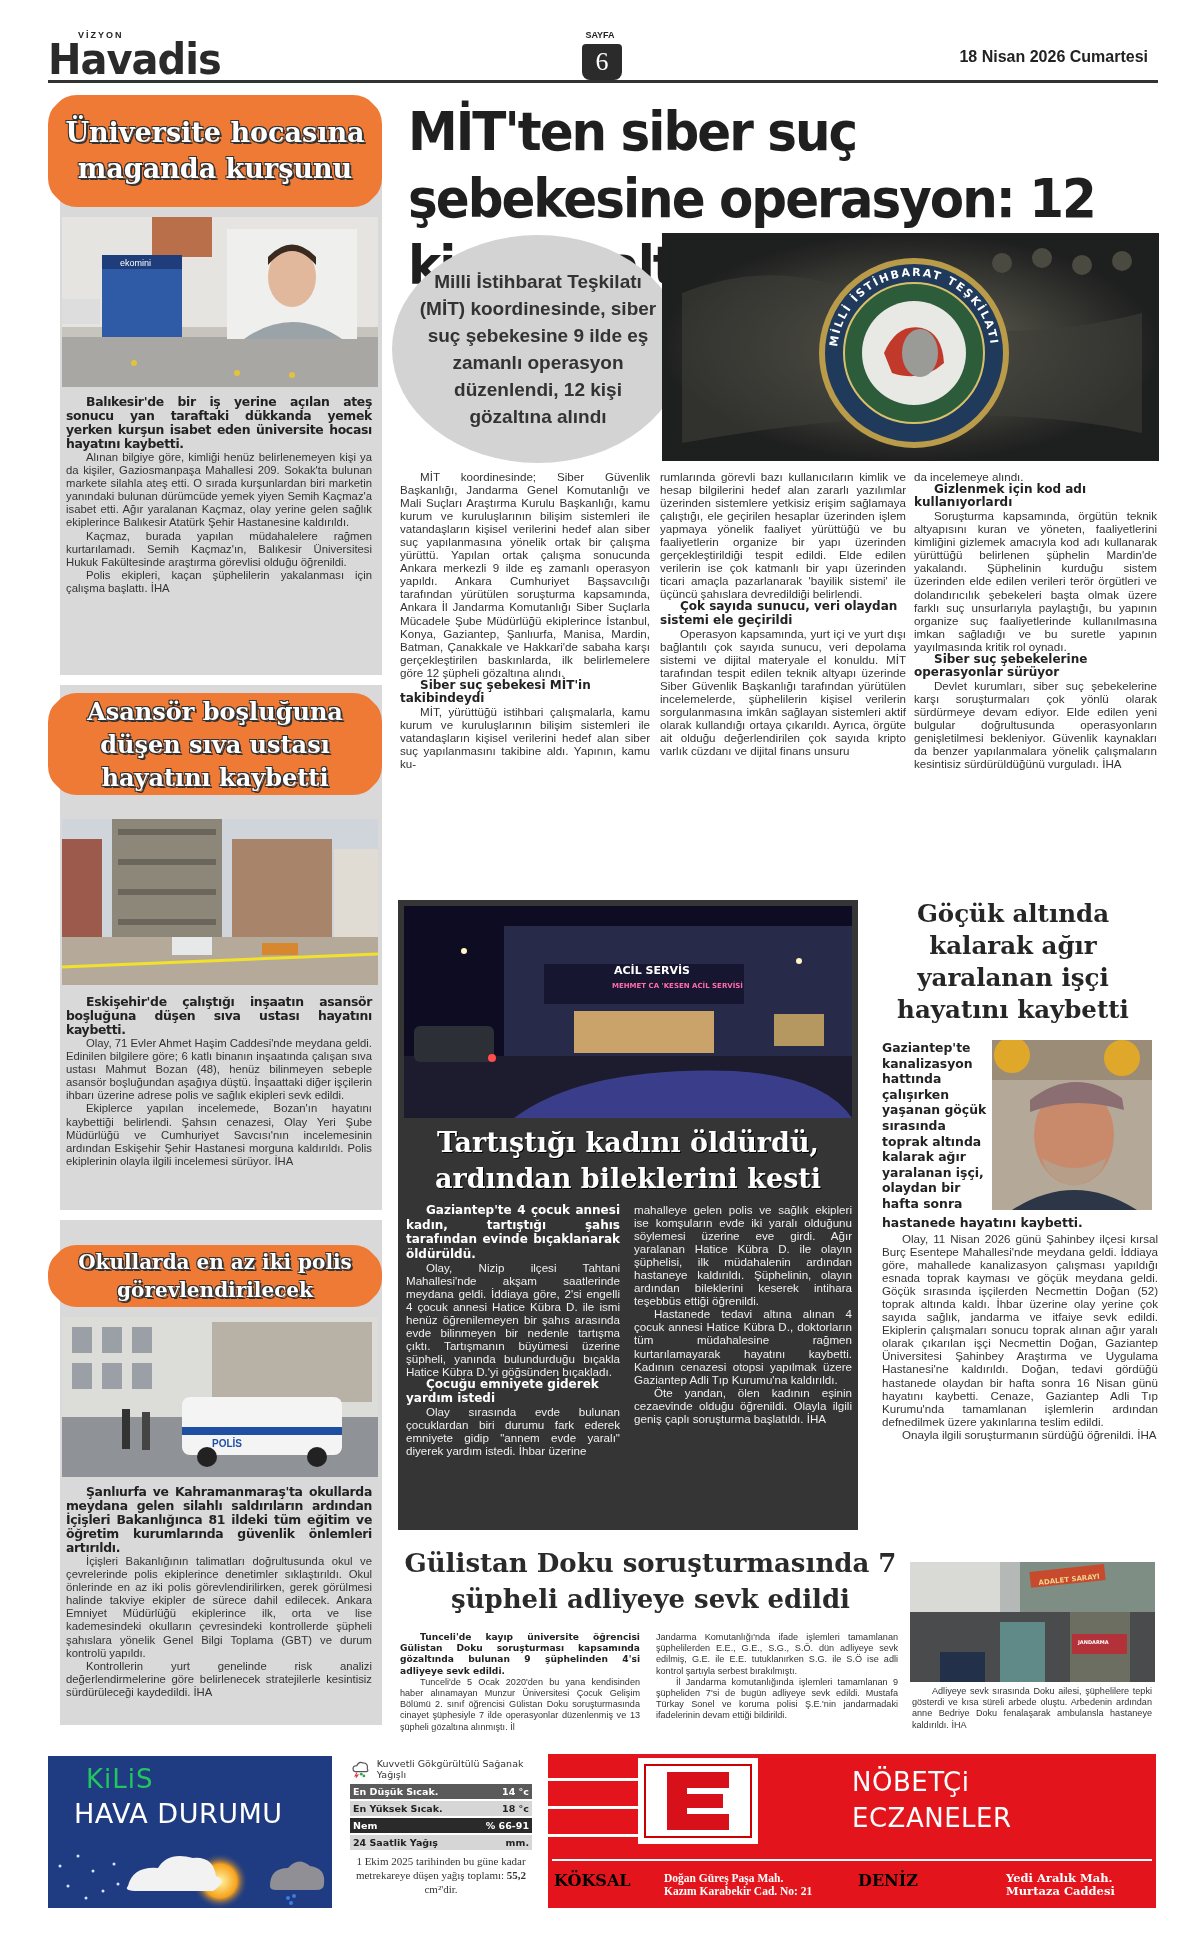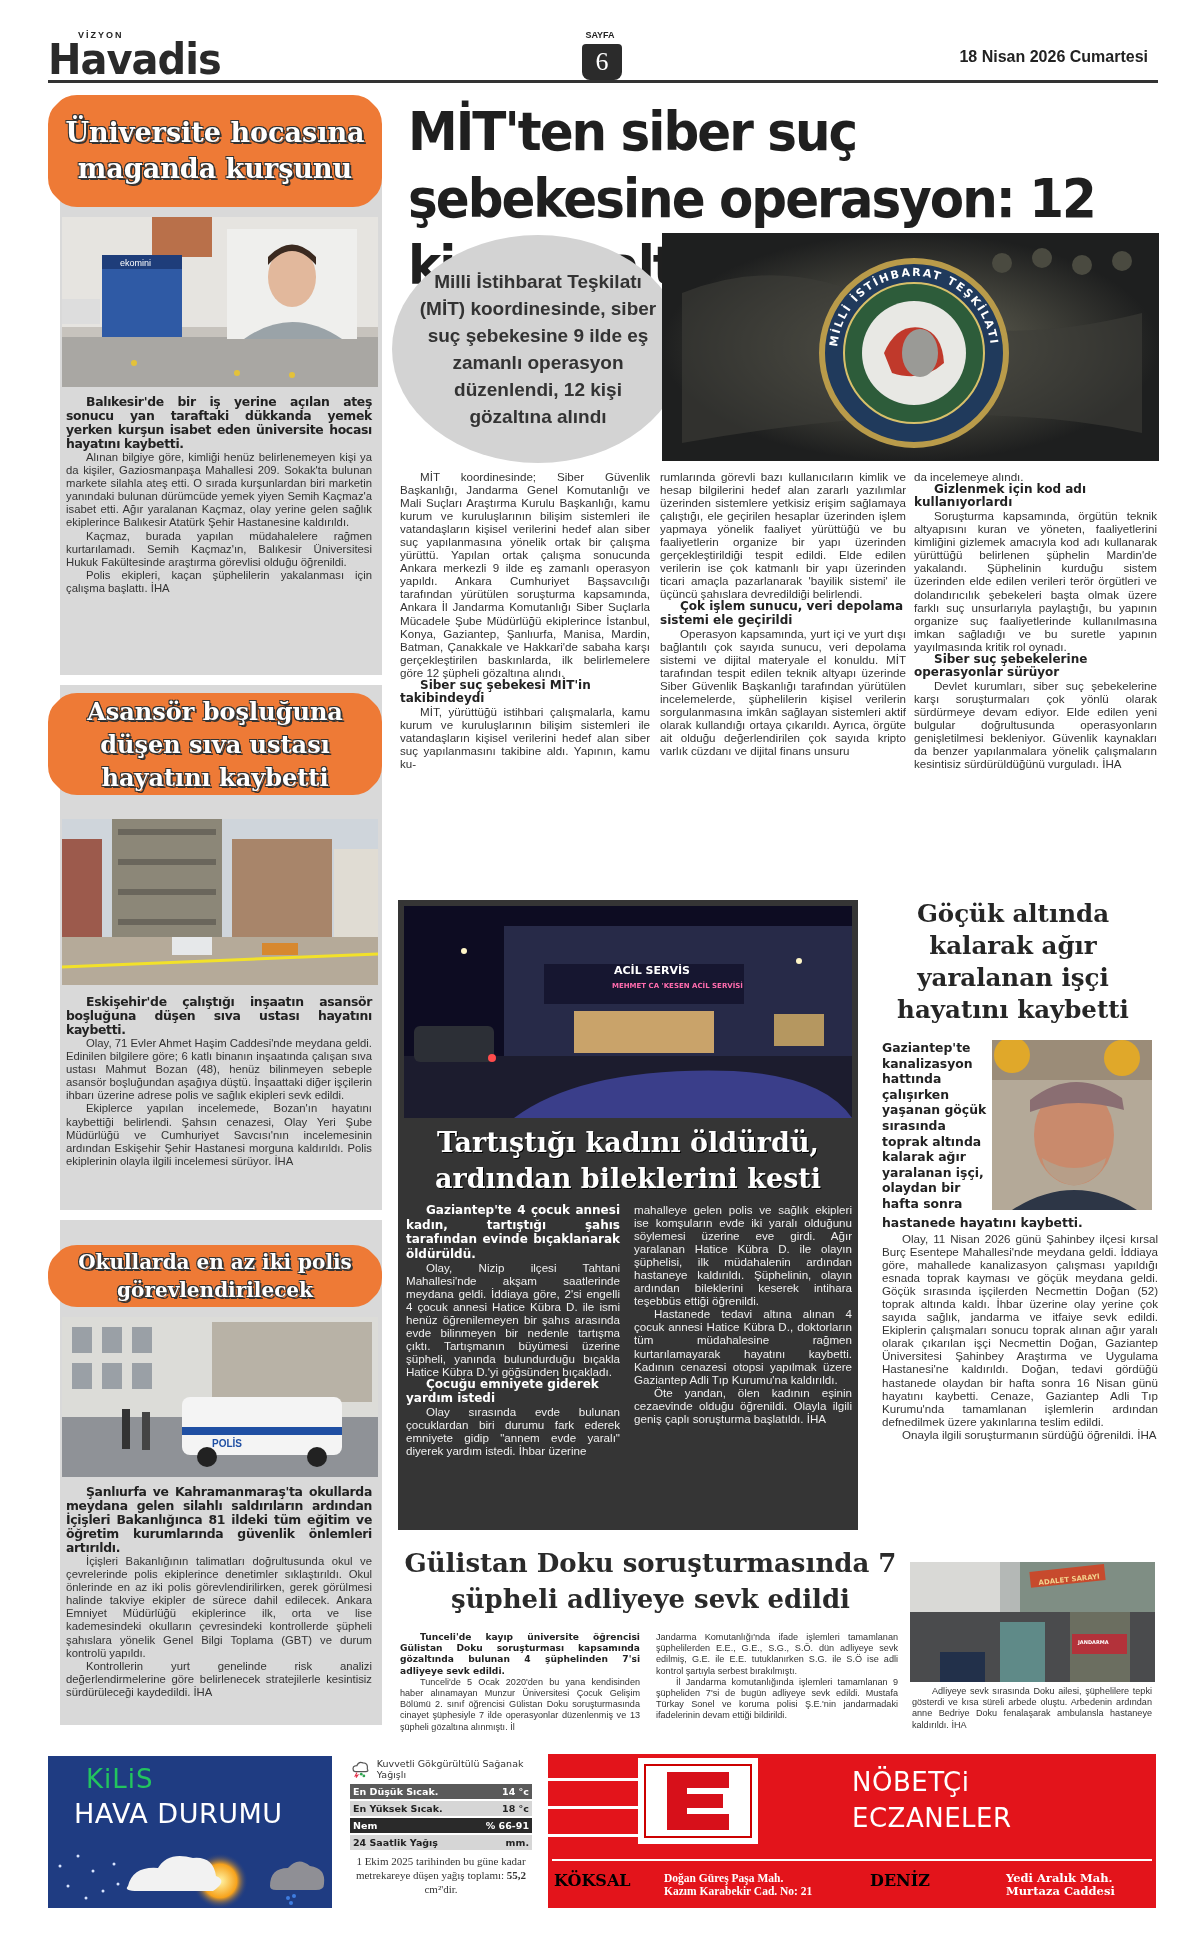--- a/index.html
+++ b/index.html
@@ -209,21 +209,21 @@
   </svg>
 </div>
 
 <div class="col-text" style="left:400px;top:470px;width:250px;">
   <p>MİT koordinesinde; Siber Güvenlik Başkanlığı, Jandarma Genel Komutanlığı ve Mali Suçları Araştırma Kurulu Başkanlığı, kamu kurum ve kuruluşlarının bilişim sistemleri ile vatandaşların kişisel verilerini hedef alan siber suç yapılanmasına yönelik ortak bir çalışma yürüttü. Yapılan ortak çalışma sonucunda Ankara merkezli 9 ilde eş zamanlı operasyon yapıldı. Ankara Cumhuriyet Başsavcılığı tarafından yürütülen soruşturma kapsamında, Ankara İl Jandarma Komutanlığı Siber Suçlarla Mücadele Şube Müdürlüğü ekiplerince İstanbul, Konya, Gaziantep, Şanlıurfa, Manisa, Mardin, Batman, Çanakkale ve Hakkari'de sabaha karşı gerçekleştirilen baskınlarda, ilk belirlemelere göre 12 şüpheli gözaltına alındı.</p>
   <p class="sub">Siber suç şebekesi MİT'in takibindeydi</p>
   <p>MİT, yürüttüğü istihbari çalışmalarla, kamu kurum ve kuruluşlarının bilişim sistemleri ile vatandaşların kişisel verilerini hedef alan siber suç yapılanmasını takibine aldı. Yapının, kamu ku-</p>
 </div>
 <div class="col-text" style="left:660px;top:470px;width:246px;">
   <p style="text-indent:0">rumlarında görevli bazı kullanıcıların kimlik ve hesap bilgilerini hedef alan zararlı yazılımlar üzerinden sistemlere yetkisiz erişim sağlamaya çalıştığı, ele geçirilen hesaplar üzerinden işlem yapmaya yönelik faaliyet yürüttüğü ve bu faaliyetlerin organize bir yapı üzerinden gerçekleştirildiği tespit edildi. Elde edilen verilerin ise çok katmanlı bir yapı üzerinden ticari amaçla pazarlanarak 'bayilik sistemi' ile üçüncü şahıslara devredildiği belirlendi.</p>
-  <p class="sub">Çok işlem sunucu, veri depolama sistemi ele geçirildi</p>
+  <p class="sub">Çok sayıda sunucu, veri olaydan sistemi ele geçirildi</p>
   <p>Operasyon kapsamında, yurt içi ve yurt dışı bağlantılı çok sayıda sunucu, veri depolama sistemi ve dijital materyale el konuldu. MİT tarafından tespit edilen teknik altyapı üzerinde Siber Güvenlik Başkanlığı tarafından yürütülen incelemelerde, şüphelilerin kişisel verilerin sorgulanmasına imkân sağlayan sistemleri aktif olarak kullandığı ortaya çıkarıldı. Ayrıca, örgüte ait olduğu değerlendirilen çok sayıda kripto varlık cüzdanı ve dijital finans unsuru</p>
 </div>
 <div class="col-text" style="left:914px;top:470px;width:243px;">
   <p style="text-indent:0">da incelemeye alındı.</p>
   <p class="sub">Gizlenmek için kod adı kullanıyorlardı</p>
   <p>Soruşturma kapsamında, örgütün teknik altyapısını kuran ve yöneten, faaliyetlerini kimliğini gizlemek amacıyla kod adı kullanarak yürüttüğü belirlenen şüphelin Mardin'de yakalandı. Şüphelinin kurduğu sistem üzerinden elde edilen verileri terör örgütleri ve dolandırıcılık şebekeleri başta olmak üzere farklı suç unsurlarıyla paylaştığı, bu yapının organize suç faaliyetlerinde kullanılmasına imkan sağladığı ve bu suretle yapının yayılmasında kritik rol oynadı.</p>
   <p class="sub">Siber suç şebekelerine operasyonlar sürüyor</p>
   <p>Devlet kurumları, siber suç şebekelerine karşı soruşturmaları çok yönlü olarak sürdürmeye devam ediyor. Elde edilen yeni bulgular doğrultusunda operasyonların genişletilmesi bekleniyor. Güvenlik kaynakları da benzer yapılanmalara yönelik çalışmaların kesintisiz sürdürüldüğünü vurguladı. İHA</p>
 </div>
 
@@ -274,21 +274,21 @@
   </svg>
 </div>
 <div class="abs rs-lead2">hastanede hayatını kaybetti.</div>
 <div class="col-text" style="left:882px;top:1232px;width:276px;">
   <p>Olay, 11 Nisan 2026 günü Şahinbey ilçesi kırsal Burç Esentepe Mahallesi'nde meydana geldi. İddiaya göre, mahallede kanalizasyon çalışması yapıldığı esnada toprak kayması ve göçük meydana geldi. Göçük sırasında işçilerden Necmettin Doğan (52) toprak altında kaldı. İhbar üzerine olay yerine çok sayıda sağlık, jandarma ve itfaiye sevk edildi. Ekiplerin çalışmaları sonucu toprak alınan ağır yaralı olarak çıkarılan işçi Necmettin Doğan, Gaziantep Üniversitesi Şahinbey Araştırma ve Uygulama Hastanesi'ne kaldırıldı. Doğan, tedavi gördüğü hastanede olaydan bir hafta sonra 16 Nisan günü hayatını kaybetti. Cenaze, Gaziantep Adli Tıp Kurumu'nda tamamlanan işlemlerin ardından defnedilmek üzere yakınlarına teslim edildi.</p>
   <p>Onayla ilgili soruşturmanın sürdüğü öğrenildi. İHA</p>
 </div>
 
 <div class="abs gd-title">Gülistan Doku soruşturmasında 7 şüpheli adliyeye sevk edildi</div>
 <div class="col-text gd-text" style="left:400px;top:1632px;width:240px;">
-  <p class="lead">Tunceli'de kayıp üniversite öğrencisi Gülistan Doku soruşturması kapsamında gözaltında bulunan 4 şüphelinden 7'si adliyeye sevk edildi.</p>
+  <p class="lead">Tunceli'de kayıp üniversite öğrencisi Gülistan Doku soruşturması kapsamında gözaltında bulunan 9 şüphelinden 4'si adliyeye sevk edildi.</p>
   <p>Tunceli'de 5 Ocak 2020'den bu yana kendisinden haber alınamayan Munzur Üniversitesi Çocuk Gelişim Bölümü 2. sınıf öğrencisi Gülistan Doku soruşturmasında cinayet şüphesiyle 7 ilde operasyonlar düzenlenmiş ve 13 şüpheli gözaltına alınmıştı. İl</p>
 </div>
 <div class="col-text gd-text" style="left:656px;top:1632px;width:242px;">
   <p style="text-indent:0">Jandarma Komutanlığı'nda ifade işlemleri tamamlanan şüphelilerden E.E., G.E., S.G., S.Ö. dün adliyeye sevk edilmiş, G.E. ile E.E. tutuklanırken S.G. ile S.Ö ise adli kontrol şartıyla serbest bırakılmıştı.</p>
   <p>İl Jandarma komutanlığında işlemleri tamamlanan 9 şüpheliden 7'si de bugün adliyeye sevk edildi. Mustafa Türkay Sonel ve koruma polisi Ş.E.'nin jandarmadaki ifadelerinin devam ettiği bildirildi.</p>
 </div>
 <div class="abs gd-photo">
   <svg width="245" height="120" viewBox="0 0 245 120">
     <rect width="245" height="120" fill="#b4b8b6"></rect>
     <rect x="0" y="0" width="90" height="90" fill="#d9d9d6"></rect>
@@ -381,18 +381,18 @@
   <div class="ptitle">
     <div>NÖBETÇi</div>
     <div>ECZANELER</div>
   </div>
   <div class="rule"></div>
   <div class="pname" style="left:6px;">KÖKSAL</div>
   <div class="paddr" style="left:116px;font-family:Liberation Serif, serif;">
     <div>Doğan Güreş Paşa Mah.</div>
     <div>Kazım Karabekir Cad. No: 21</div>
   </div>
-  <div class="pname" style="left:322px;">DENİZ</div>
+  <div class="pname" style="left:310px;">DENİZ</div>
   <div class="paddr" style="left:458px;">
     <div>Yedi Aralık Mah.</div>
     <div>Murtaza Caddesi</div>
   </div>
 </div>
 
 </body></html>

